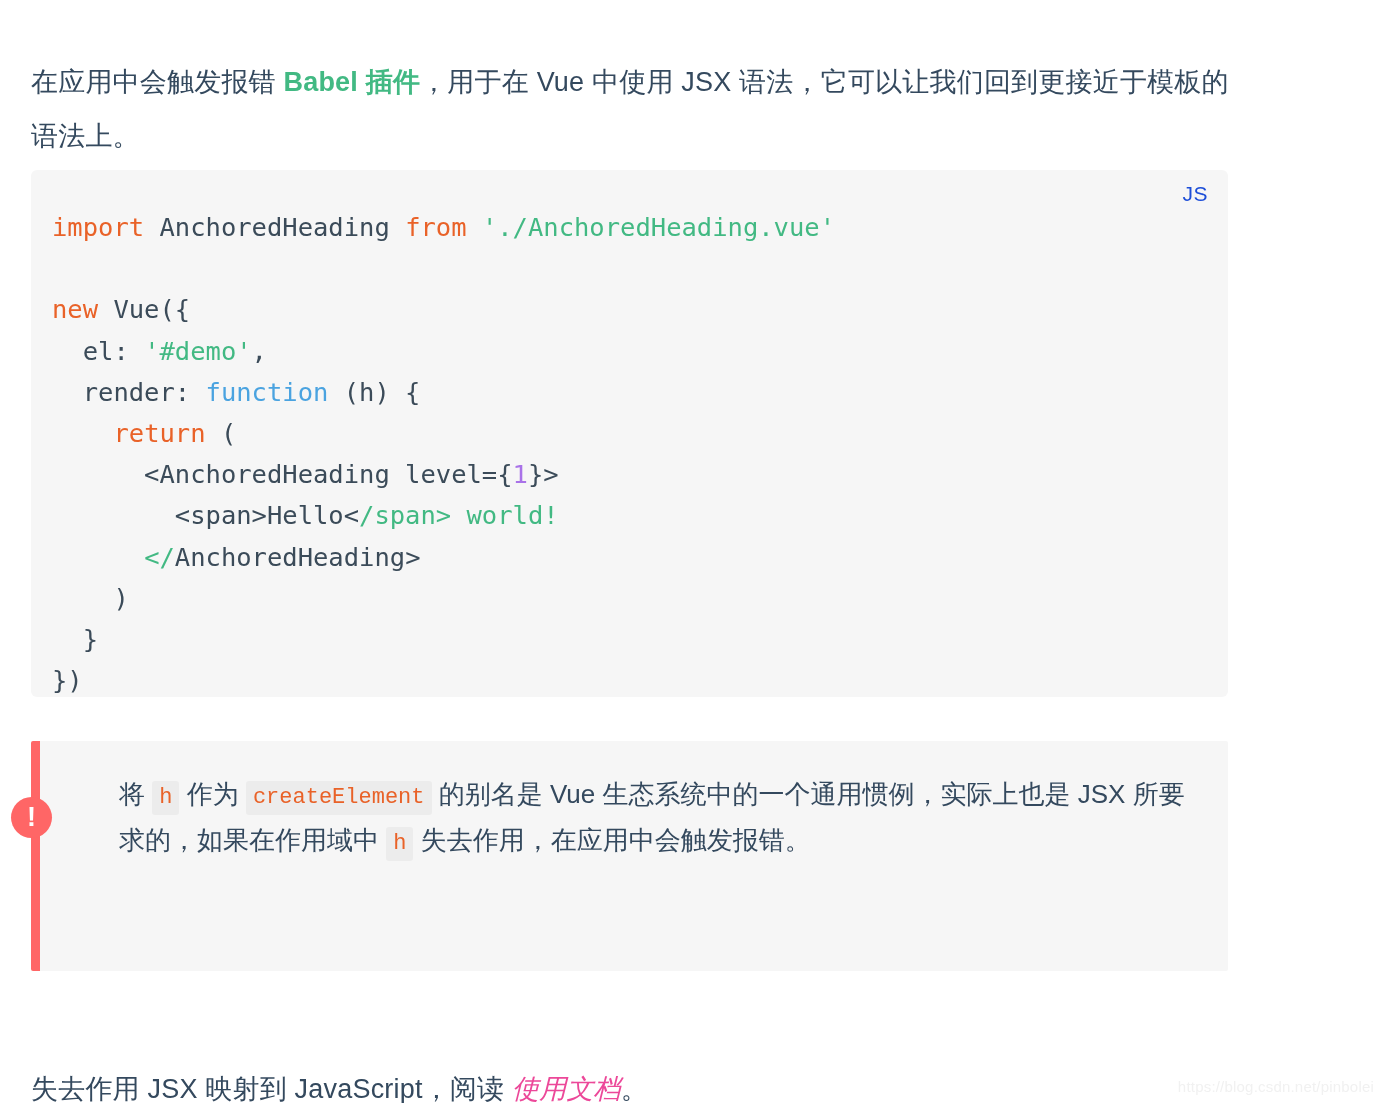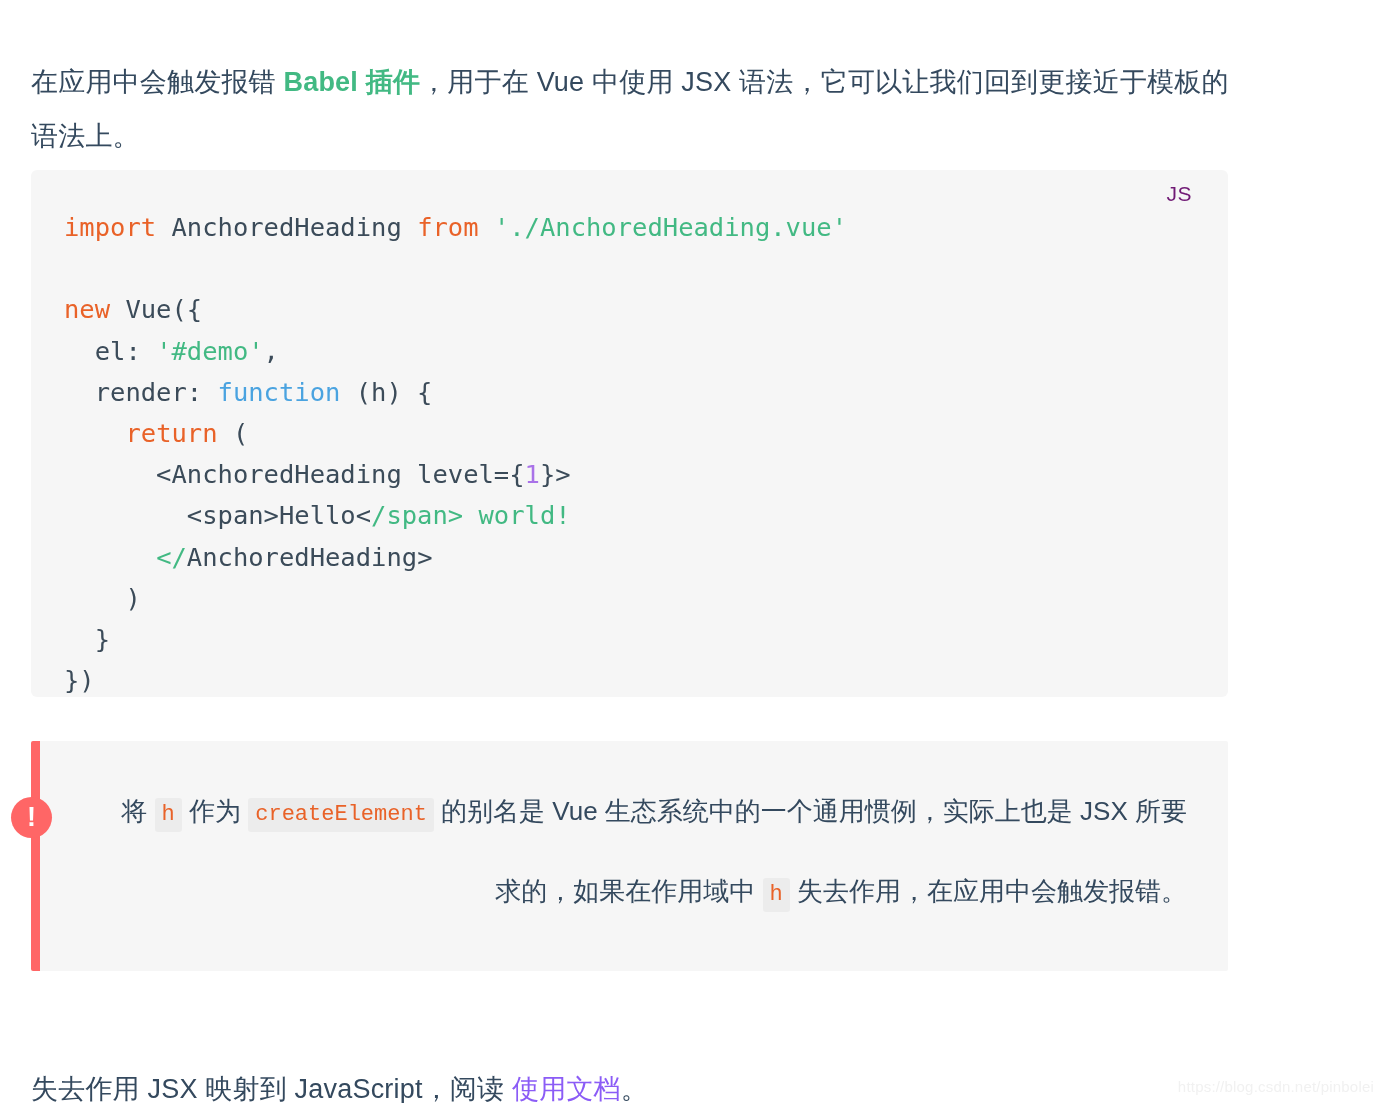--- a/index.html
+++ b/index.html
@@ -39,48 +39,49 @@
     top: 1035px;
     width: 1200px;
   }
   .link {
     color: #42b983;
     font-weight: 600;
     text-decoration: none;
     margin-top: 32px;
   }
   .link-plain {
-    color: #8b5cf6;
+    color: #ec4899;
     font-weight: 400;
     text-decoration: none;
+    font-style: italic;
   }
 
   
   .code-block {
     position: absolute;
     left: 31px;
     top: 170px;
     width: 1197px;
     height: 527px;
     background: #f6f6f6;
     border-radius: 6px;
   }
   .code-lang {
     position: absolute;
-    right: 36px;
+    right: 20px;
     top: 12px;
     font-size: 21px;
-    color: #701a75;
+    color: #1d4ed8;
     font-family: "Liberation Sans", sans-serif;
     letter-spacing: 0.5px;
     user-select: none;
   }
   .code-pre {
     position: absolute;
-    left: 33px;
+    left: 21px;
     top: 38px;
     margin: 0;
     font-family: "Liberation Mono", "DejaVu Sans Mono", monospace;
     font-size: 25.5px;
     line-height: 38.2px;
     color: #3b4b59;
     white-space: pre;
     letter-spacing: 0px;
     tab-size: 2;
   }
@@ -112,27 +113,26 @@
     color: #ffffff;
     font-size: 27px;
     font-weight: 700;
     line-height: 41px;
     text-align: center;
     font-family: "Liberation Sans", sans-serif;
     user-select: none;
   }
   .callout-body {
     position: absolute;
-    left: 57px;
+    left: 79px;
     top: 32px;
     width: 1090px;
     font-size: 26px;
-    line-height: 77px;
+    line-height: 42px;
     color: #34495e;
-    text-align: right;
   }
   code.inline {
     font-family: "Liberation Mono", "DejaVu Sans Mono", monospace;
     font-size: 22px;
     color: #e96228;
     background: #ececec;
     border-radius: 3px;
     padding: 4px 7px 5px 7px;
     letter-spacing: 0px;
   }

